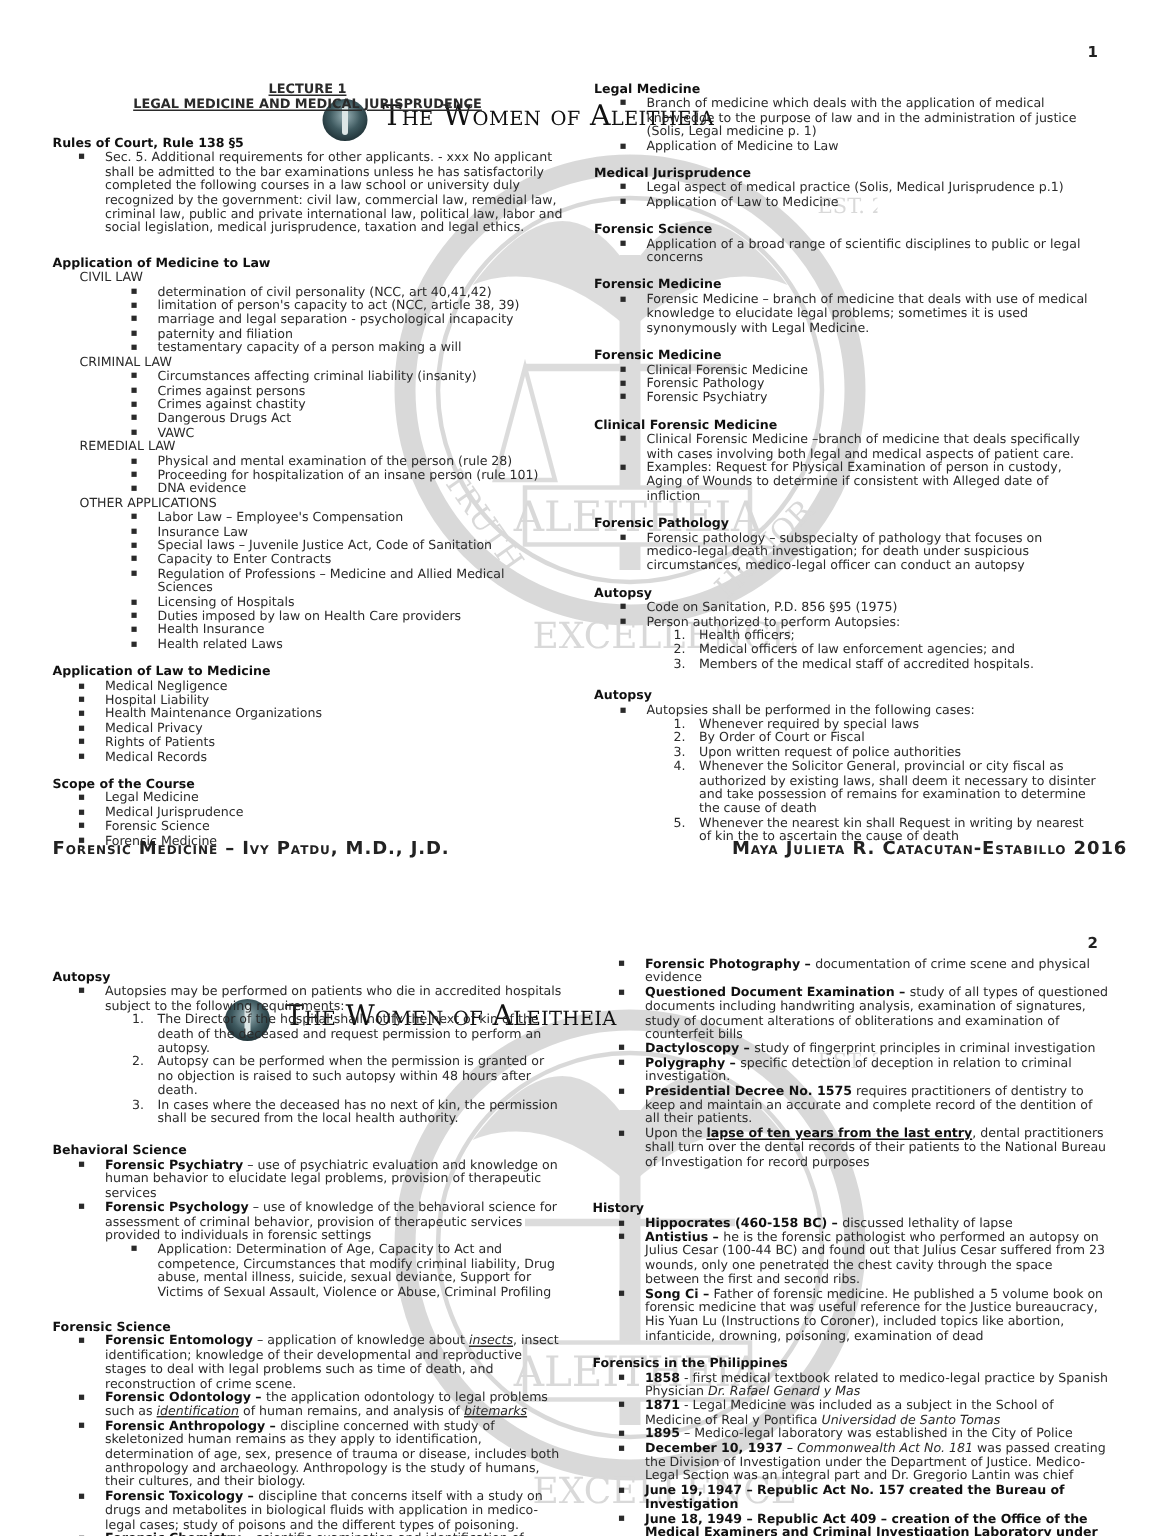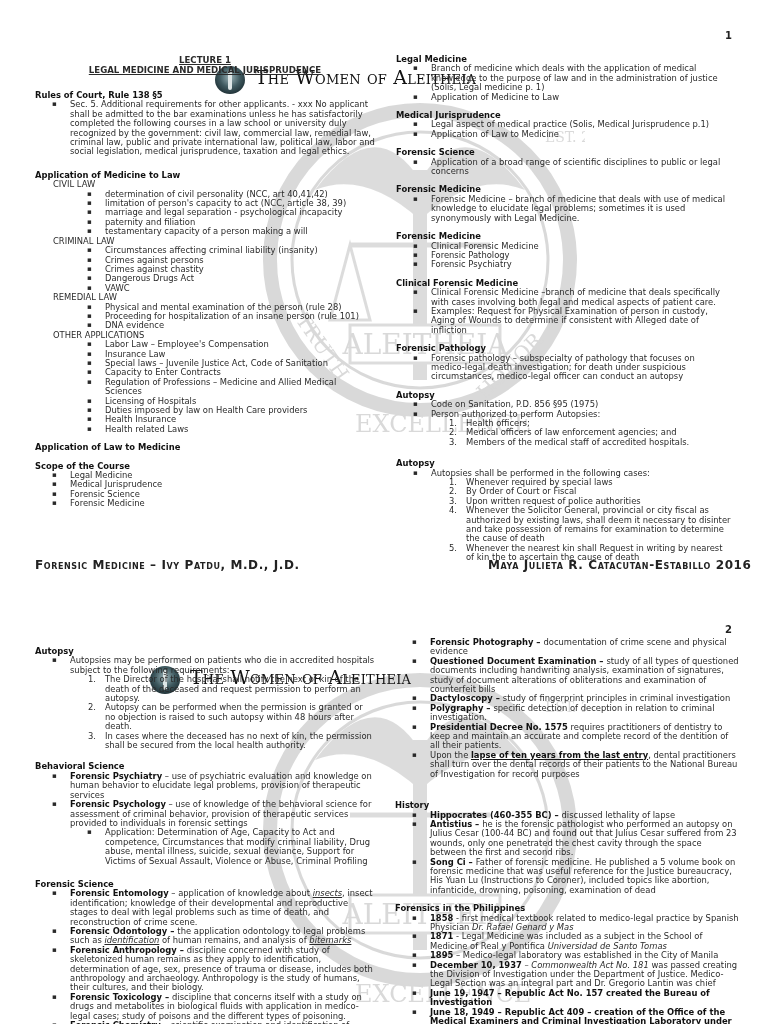--- a/index.html
+++ b/index.html
@@ -116,20 +116,28 @@
       <li>Special laws – Juvenile Justice Act, Code of Sanitation</li>
       <li>Capacity to Enter Contracts</li>
       <li>Regulation of Professions – Medicine and Allied Medical Sciences</li>
       <li>Licensing of Hospitals</li>
       <li>Duties imposed by law on Health Care providers</li>
       <li>Health Insurance</li>
       <li>Health related Laws</li>
     </ul>
 
     <div class="sec-title">Application of Law to Medicine</div>
+    <ul class="b1">
+      <li>Medical Negligence</li>
+      <li>Hospital Liability</li>
+      <li>Health Maintenance Organizations</li>
+      <li>Medical Privacy</li>
+      <li>Rights of Patients</li>
+      <li>Medical Records</li>
+    </ul>
 
     <div class="sec-title">Scope of the Course</div>
     <ul class="b1">
       <li>Legal Medicine</li>
       <li>Medical Jurisprudence</li>
       <li>Forensic Science</li>
       <li>Forensic Medicine</li>
     </ul>
   </div>
 
@@ -257,28 +265,28 @@
       <li><b>Forensic Photography – </b><span>documentation of crime scene and physical evidence</span></li>
       <li><b>Questioned Document Examination – </b><span> study of all types of questioned documents including handwriting analysis, examination of signatures, study of document alterations of obliterations and examination of counterfeit bills</span></li>
       <li><b>Dactyloscopy – </b><span>study of fingerprint principles in criminal investigation</span></li>
       <li><b>Polygraphy – </b><span>specific detection of deception in relation to criminal investigation.</span></li>
       <li><b>Presidential Decree No. 1575</b><span> requires practitioners of dentistry to keep and maintain an accurate and complete record of the dentition of all their patients.</span></li>
       <li><span>Upon the </span><b class="u">lapse of ten years from the last entry</b><span>, dental practitioners shall turn over the dental records of their patients to the National Bureau of Investigation for record purposes</span></li>
     </ul>
 
     <div class="sec-title" style="margin-top:22px; margin-left:-15px">History</div>
     <ul class="b1" style="padding-left:20px">
-      <li><b>Hippocrates (460-355 BC) – </b><span>discussed lethality of lapse</span></li>
+      <li><b>Hippocrates (460-158 BC) – </b><span>discussed lethality of lapse</span></li>
       <li><b>Antistius – </b><span>he is the forensic pathologist who performed an autopsy on Julius Cesar (100-44 BC) and found out that Julius Cesar suffered from 23 wounds, only one penetrated the chest cavity through the space between the first and second ribs.</span></li>
       <li><b>Song Ci – </b><span>Father of forensic medicine. He published a 5 volume book on forensic medicine that was useful reference for the Justice bureaucracy, His Yuan Lu (Instructions to Coroner), included topics like abortion, infanticide, drowning, poisoning, examination of dead</span></li>
     </ul>
 
     <div class="sec-title" style="margin-top:9px; margin-left:-15px">Forensics in the Philippines</div>
     <ul class="b1" style="padding-left:20px">
       <li><b>1858</b><span>  -  first medical textbook related to medico-legal practice by Spanish Physician </span><span class="i">Dr. Rafael Genard y Mas</span></li>
       <li><b>1871</b><span>  -  Legal Medicine was included as a subject in the School of Medicine of Real y Pontifica </span><span class="i">Universidad de Santo Tomas</span></li>
-      <li><b>1895</b><span> – Medico-legal laboratory was established in the City of Manila</span></li>
+      <li><b>1895</b><span> – Medico-legal laboratory was established in the City of Police</span></li>
       <li><b>December 10, 1937</b><span class="i"> – Commonwealth Act No. 181</span><span> was passed creating the Division of Investigation under the Department of Justice.  Medico-Legal Section was an integral part and Dr. Gregorio Lantin was chief</span></li>
       <li><b>June 19, 1947 – Republic Act No. 157 created the Bureau of Investigation</b></li>
       <li><b>June 18, 1949 – Republic Act 409 – creation of the Office of the Medical Examiners and Criminal Investigation Laboratory under the Police Department of the City of Manila</b></li>
     </ul>
   </div>
 </div>
 
 </body></html>

